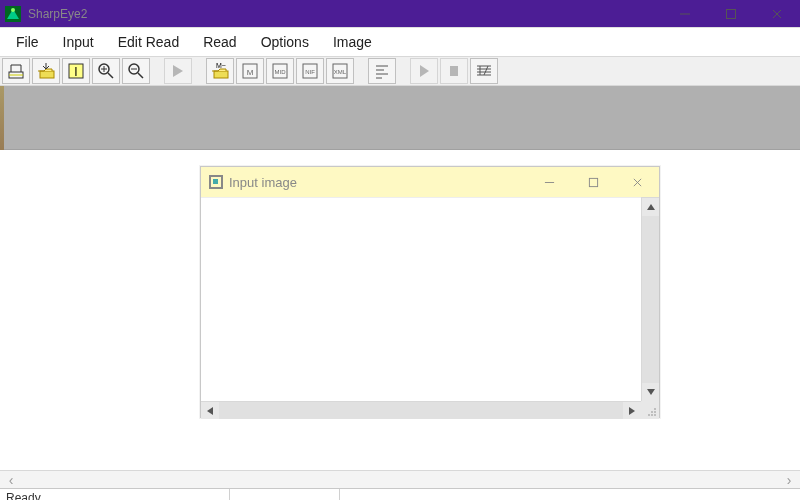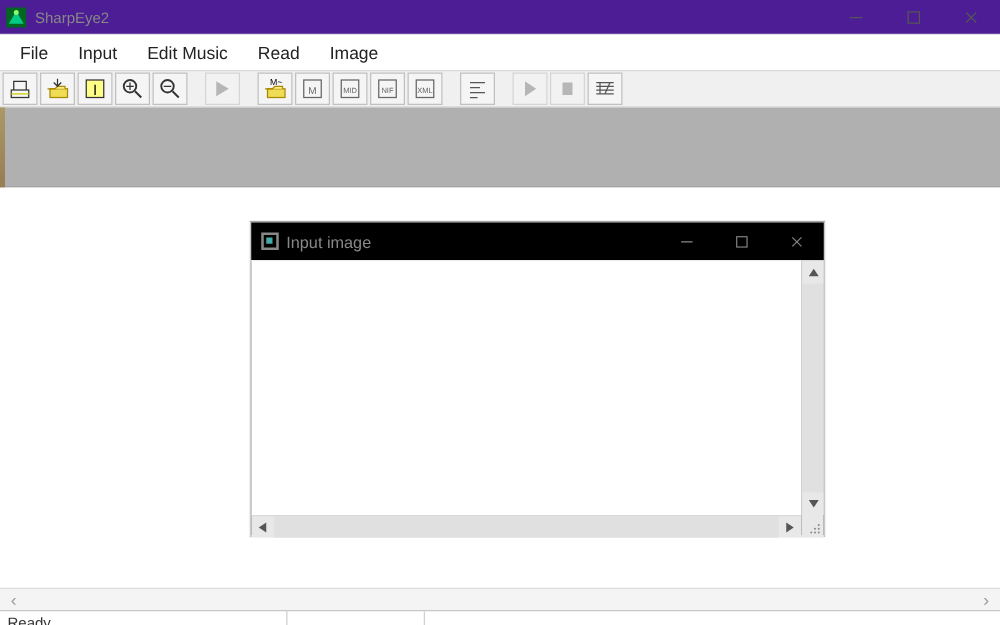--- a/index.html
+++ b/index.html
@@ -25,21 +25,21 @@
   .tsep { width: 10px; }
   .tbtn svg { width: 20px; height: 20px; }
 
   
   .graystrip { height: 64px; background: #b0b0b0; border-bottom: 1px solid #a0a0a0; }
 
   
   .canvas { position: relative; background: #fff; height: 320px; }
 
   
-  .childwin { position: absolute; left: 200px; top: 27px; width: 460px; height: 252px; border: 1px solid #c8c8c8; background: #000000; box-shadow: 0 0 0 1px rgba(0,0,0,0.05); }
+  .childwin { position: absolute; left: 200px; top: 16px; width: 460px; height: 252px; border: 1px solid #c8c8c8; background: #fef9c3; box-shadow: 0 0 0 1px rgba(0,0,0,0.05); }
   .child-title { height: 30px; display:flex; align-items:center; }
   .child-icon { width:14px; height:14px; margin:0 6px 0 8px; }
   .child-icon div { width:14px; height:14px; border:2px solid #888; position:relative; }
   .child-icon div::after{content:"";position:absolute;left:2px;top:2px;width:5px;height:5px;background:#4aa;}
   .child-title-text { font-size: 13px; color: #888; flex: 1; }
   .child-controls { display:flex; }
   .child-btn { width: 44px; height: 30px; display:flex; align-items:center; justify-content:center; color:#888; }
   .child-btn svg { width:11px; height:11px; }
   .child-body { height: 204px; display:flex; }
   .child-body .content { flex:1; background:#fff; border-top:1px solid #eee; }
@@ -97,22 +97,23 @@
           <line x1="2" y1="2" x2="10" y2="10" stroke="#555" stroke-width="1"></line>
           <line x1="10" y1="2" x2="2" y2="10" stroke="#555" stroke-width="1"></line>
         </svg>
       </div>
   </div>
 </div>
 
 <div class="menubar">
   <div class="menu-item">File</div>
   <div class="menu-item">Input</div>
-  <div class="menu-item">Edit Music</div>
+  <div class="menu-item">Edit Read</div>
   <div class="menu-item">Read</div>
+  <div class="menu-item">Options</div>
   <div class="menu-item">Image</div>
 </div>
 
 <div class="toolbar">
   <div class="tbtn">
       <svg viewBox="0 0 20 20">
         <rect x="3" y="11" width="14" height="6" fill="none" stroke="#333"></rect>
         <path d="M5 11 L5 4 L15 4 L15 11" fill="none" stroke="#333"></path>
         <line x1="3" y1="14" x2="17" y2="14" stroke="#cc0"></line>
       </svg>

